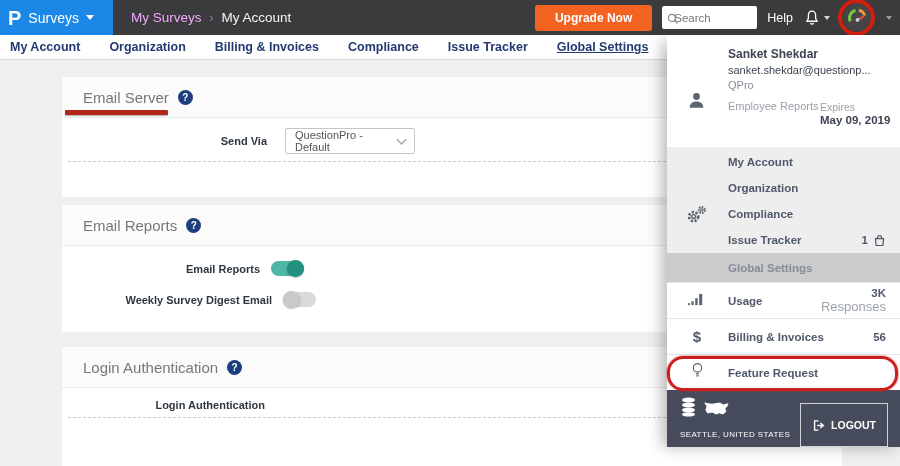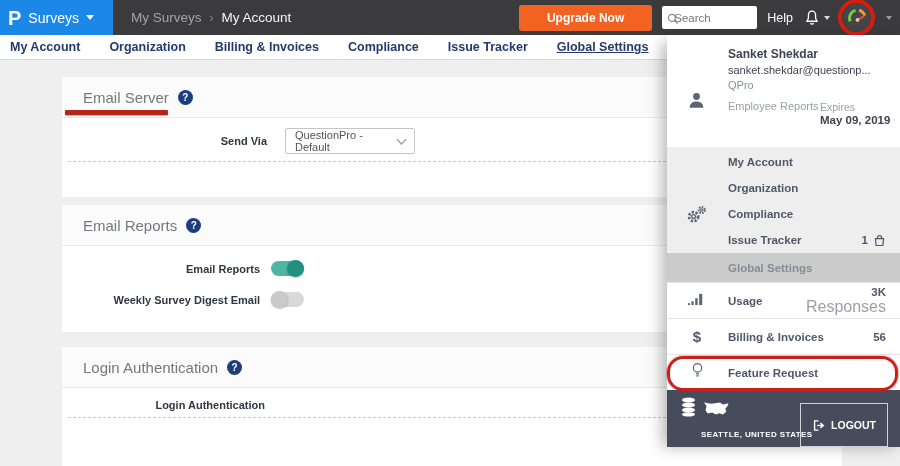--- a/index.html
+++ b/index.html
@@ -8,25 +8,25 @@
   #app { position:relative; width:900px; height:466px; background:#efeff0; overflow:hidden; }
 
   
   .topbar { position:absolute; top:0; left:0; width:900px; height:35px; background:#3b3b3d; display:flex; align-items:center; z-index:40; }
   .logo-block { width:113px; height:35px; background:#1b87e6; display:flex; align-items:center; padding:0 8px; gap:7px; cursor:pointer; }
   .logo-glyph { color:#fff; font-size:20px; font-weight:bold; line-height:1; }
   .product-label { color:#fff; font-size:14px; }
   .caret { width:0; height:0; border-left:4px solid transparent; border-right:4px solid transparent; border-top:5px solid #fff; }
   .caret.small { border-top-color:#d8d8d8; border-left-width:3px; border-right-width:3px; border-top-width:4px; }
   .breadcrumb { display:flex; align-items:center; gap:8px; margin-left:18px; font-size:13.5px; }
-  .crumb-parent { color:#a3a3a3; cursor:pointer; }
+  .crumb-parent { color:#f0abfc; cursor:pointer; }
   .crumb-sep { color:#7d8993; font-size:12px; }
   .crumb-current { color:#f4f5f6; }
   .topbar-right { margin-left:auto; display:flex; align-items:center; gap:10px; padding-right:8px; }
-  .upgrade-btn { background:#f26322; color:#fff; border:none; font-weight:bold; font-size:12px; padding:6px 28px; border-radius:3px; cursor:pointer; font-family:inherit; }
+  .upgrade-btn { background:#f26322; color:#fff; border:none; font-weight:bold; font-size:12px; padding:6px 20px; border-radius:3px; cursor:pointer; font-family:inherit; }
   .search-box { position:relative; width:95px; height:23px; }
   .search-box input { width:100%; height:100%; border:none; border-radius:2px; padding:0 4px 0 12px; font-size:11.5px; color:#444; font-family:inherit; outline:none; }
   .search-box .mag { position:absolute; left:5px; top:5px; }
   .help-label { color:#fff; font-size:12.5px; cursor:pointer; }
   .bell-wrap { display:flex; align-items:center; gap:3px; cursor:pointer; }
   .avatar-wrap { position:relative; width:36px; height:35px; cursor:pointer; }
   .avatar { position:absolute; left:3px; top:3px; width:29px; height:29px; border-radius:50%; overflow:hidden; }
   .avatar-ring { position:absolute; left:-2px; top:-1px; width:37px; height:37px; border:4px solid #d41e10; border-radius:50%; z-index:70; pointer-events:none; }
   .tiny-caret { width:0; height:0; border-left:3px solid transparent; border-right:3px solid transparent; border-top:4px solid #9b9b9b; }
 
@@ -75,25 +75,25 @@
   .pm-item.active { height:29px; background:#cbcbcb; }
   .pm-item.active .pm-label { color:#878d96; }
   .gs-anno { position:absolute; left:0px; top:209px; width:231px; height:35px; border:3px solid #c9201d; border-radius:16px; z-index:60; pointer-events:none; box-shadow:0 0 0 1px rgba(201,32,29,.25); }
 
   .panel-stats { background:#fff; }
   .ps-row { position:relative; height:36px; border-top:1px solid #e4e4e4; display:flex; align-items:center; cursor:pointer; background:#fff; }
   .ps-label { margin-left:61px; font-size:11.5px; font-weight:bold; color:#4f586a; }
   .ps-icon { position:absolute; left:17px; width:26px; text-align:center; }
   .ps-right { position:absolute; right:14px; text-align:right; }
   .ps-value { font-size:11.5px; font-weight:bold; color:#4f586a; }
-  .ps-sub { font-size:16px; color:#9aa0a8; margin-top:0px; }
+  .ps-sub { font-size:13px; color:#9aa0a8; margin-top:0px; }
 
   .panel-footer { position:relative; height:57px; background:#474c5c; }
   .pf-icons { position:absolute; left:13px; top:7px; display:flex; gap:6px; align-items:flex-end; }
-  .pf-location { position:absolute; left:13px; bottom:8px; color:#fff; font-size:8px; font-weight:bold; letter-spacing:.4px;margin-left:21px; }
+  .pf-location { position:absolute; left:13px; bottom:8px; color:#fff; font-size:8px; font-weight:normal; letter-spacing:.4px; }
   .logout-btn { position:absolute; right:12px; top:13px; height:44px; background:transparent; border:1px solid #cfd2d8; color:#fff; font-weight:bold; font-size:10.5px; padding:15px 11px; display:flex; align-items:center; gap:6px; cursor:pointer; font-family:inherit; }
 
   .dollar-glyph { font-size:15px; font-weight:bold; color:#4f586a; }
 </style>
 </head>
 <body>
 
 <div id="app">
 
   <div class="topbar">
@@ -179,21 +179,21 @@
           <span class="card-title">Email Reports</span>
           <span class="help-icon">?</span>
         </div>
         <div class="form-row" style="margin-top:15px;">
           <span class="form-label" style="width:198px;">Email Reports</span>
           <span class="toggle on" style="margin-left:11px;">
               <span class="knob"></span>
             </span>
         </div>
         <div class="form-row" style="margin-top:16px;">
-          <span class="form-label" style="width:198px;">Weekly Survey Digest Email</span>
+          <span class="form-label" style="width:198px;margin-left:12px;">Weekly Survey Digest Email</span>
           <span class="toggle" style="margin-left:11px;">
               <span class="knob"></span>
             </span>
         </div>
       </div>
 
       <div style="height:15px;"></div>
 
       <div class="card" style="height:119px;">
         <div class="card-head">

